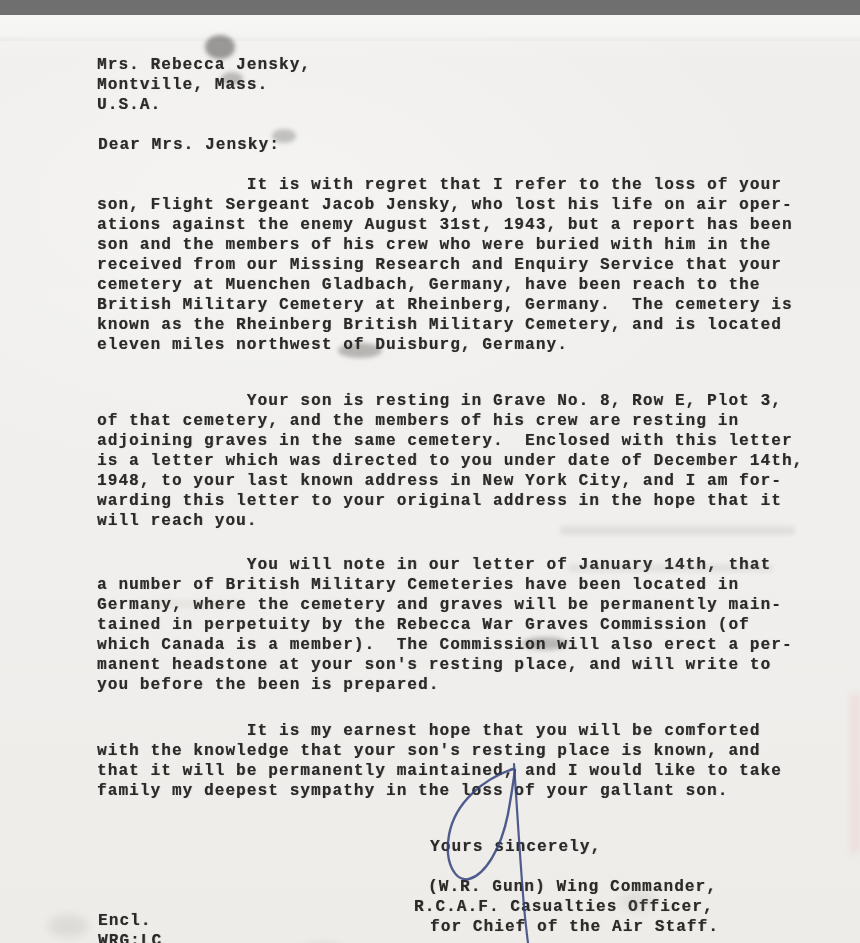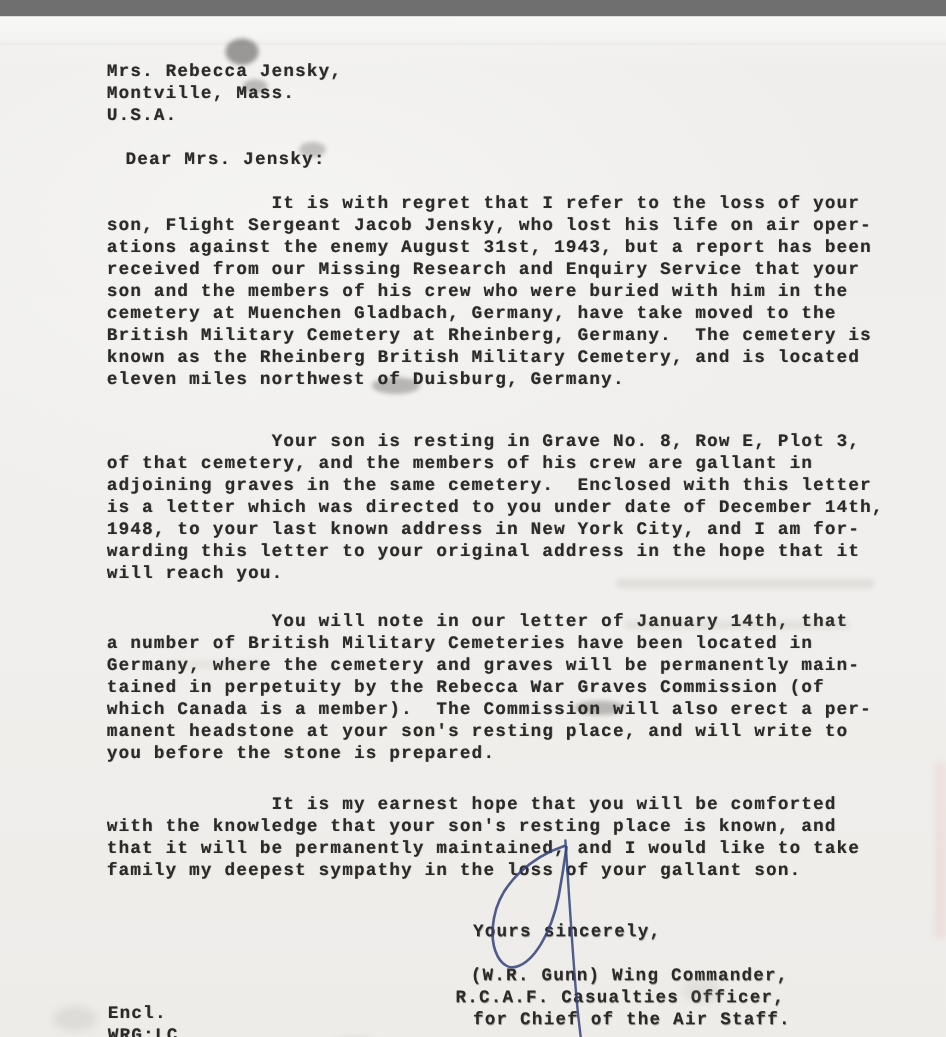--- a/index.html
+++ b/index.html
@@ -20,21 +20,21 @@
     color:#2b2a28;
   }
   .txt{ text-shadow:0.4px 0.4px 0.7px rgba(43,42,40,0.55); }
   .line{ height:20px; white-space:pre; }
   .abs{ position:absolute; }
 
   .top-strip{ left:0; top:0; width:860px; height:26px;
     background:linear-gradient(180deg,#f7f7f6 0%,#f4f4f2 80%,rgba(0,0,0,0.03) 100%); }
 
   .address{ left:97px; top:40px; }
-  .salutation{ left:114px; top:120px; }
+  .salutation{ left:98px; top:120px; }
 
   .paragraph{ position:absolute; left:97px; width:720px; }
   .para-0{ top:160px; }
   .para-1{ top:376px; }
   .para-2{ top:540px; }
   .para-3{ top:706px; }
 
   .closing{ left:430px; top:822px; }
   .signature{ left:414px; top:862px; }
   .signature .line:nth-child(1){ margin-left:14px; }
@@ -79,44 +79,44 @@
 
   <div class="abs salutation txt">
     <div class="line">Dear Mrs. Jensky:</div>
   </div>
 
   <div id="paragraphs">
       <div class="paragraph txt para-0">
         <div class="line">              It is with regret that I refer to the loss of your</div>
         <div class="line">son, Flight Sergeant Jacob Jensky, who lost his life on air oper-</div>
         <div class="line">ations against the enemy August 31st, 1943, but a report has been</div>
+        <div class="line">son and the members of his crew who were buried with him in the</div>
         <div class="line">received from our Missing Research and Enquiry Service that your</div>
-        <div class="line">son and the members of his crew who were buried with him in the</div>
-        <div class="line">cemetery at Muenchen Gladbach, Germany, have take moved to the</div>
+        <div class="line">cemetery at Muenchen Gladbach, Germany, have been reach to the</div>
         <div class="line">British Military Cemetery at Rheinberg, Germany.  The cemetery is</div>
         <div class="line">known as the Rheinberg British Military Cemetery, and is located</div>
         <div class="line">eleven miles northwest of Duisburg, Germany.</div>
       </div>
       <div class="paragraph txt para-1">
         <div class="line">              Your son is resting in Grave No. 8, Row E, Plot 3,</div>
-        <div class="line">of that cemetery, and the members of his crew are gallant in</div>
+        <div class="line">of that cemetery, and the members of his crew are resting in</div>
         <div class="line">adjoining graves in the same cemetery.  Enclosed with this letter</div>
         <div class="line">is a letter which was directed to you under date of December 14th,</div>
         <div class="line">1948, to your last known address in New York City, and I am for-</div>
         <div class="line">warding this letter to your original address in the hope that it</div>
         <div class="line">will reach you.</div>
       </div>
       <div class="paragraph txt para-2">
         <div class="line">              You will note in our letter of January 14th, that</div>
         <div class="line">a number of British Military Cemeteries have been located in</div>
         <div class="line">Germany, where the cemetery and graves will be permanently main-</div>
         <div class="line">tained in perpetuity by the Rebecca War Graves Commission (of</div>
         <div class="line">which Canada is a member).  The Commission will also erect a per-</div>
         <div class="line">manent headstone at your son's resting place, and will write to</div>
-        <div class="line">you before the stone is prepared.</div>
+        <div class="line">you before the been is prepared.</div>
       </div>
       <div class="paragraph txt para-3">
         <div class="line">              It is my earnest hope that you will be comforted</div>
         <div class="line">with the knowledge that your son's resting place is known, and</div>
         <div class="line">that it will be permanently maintained, and I would like to take</div>
         <div class="line">family my deepest sympathy in the loss of your gallant son.</div>
       </div>
     </div>
 
   <div class="abs signature txt">

